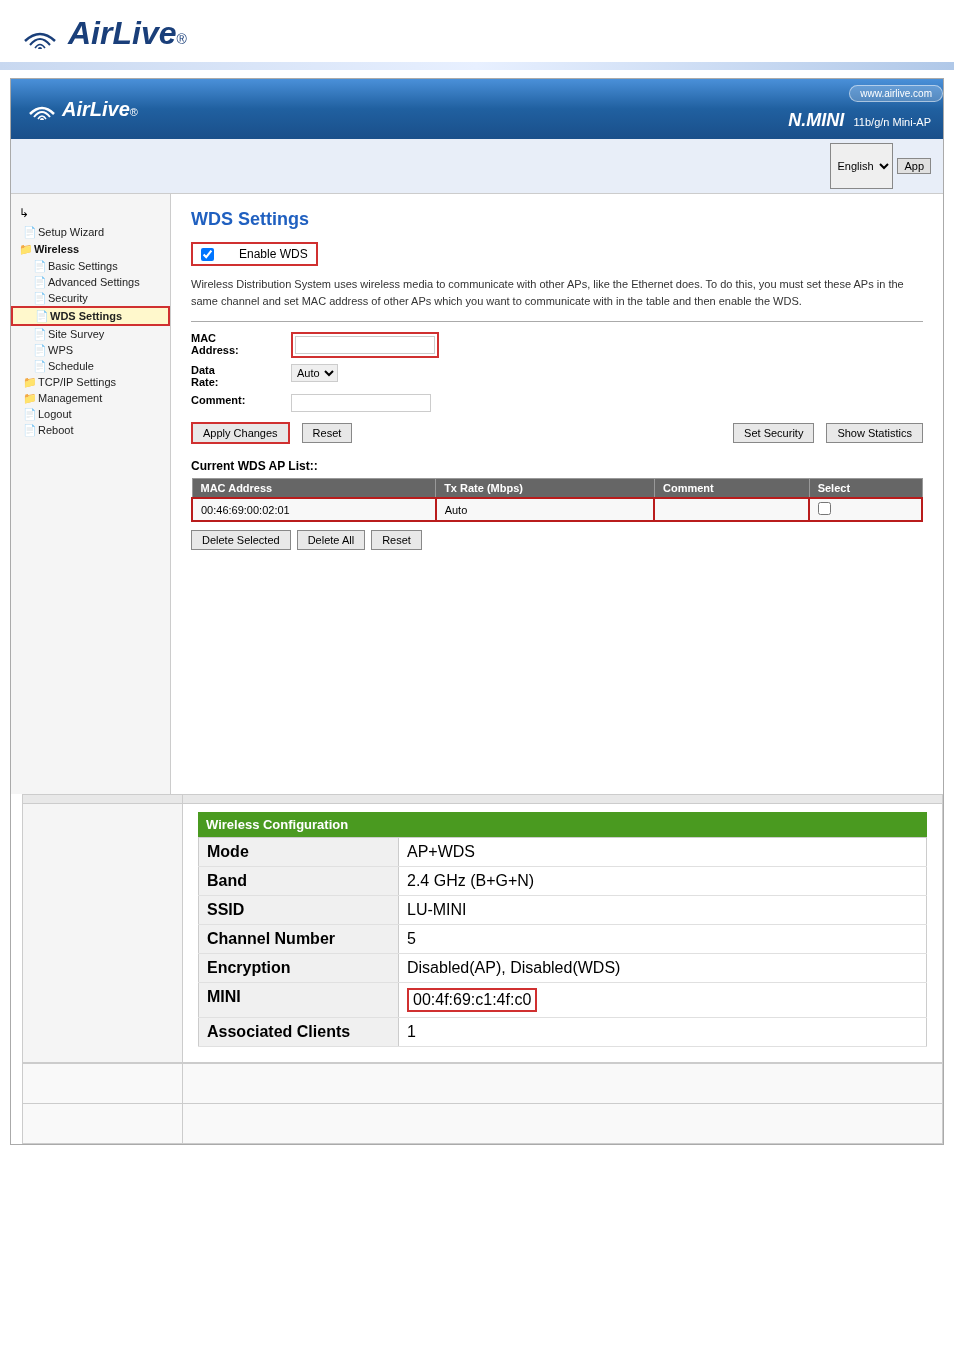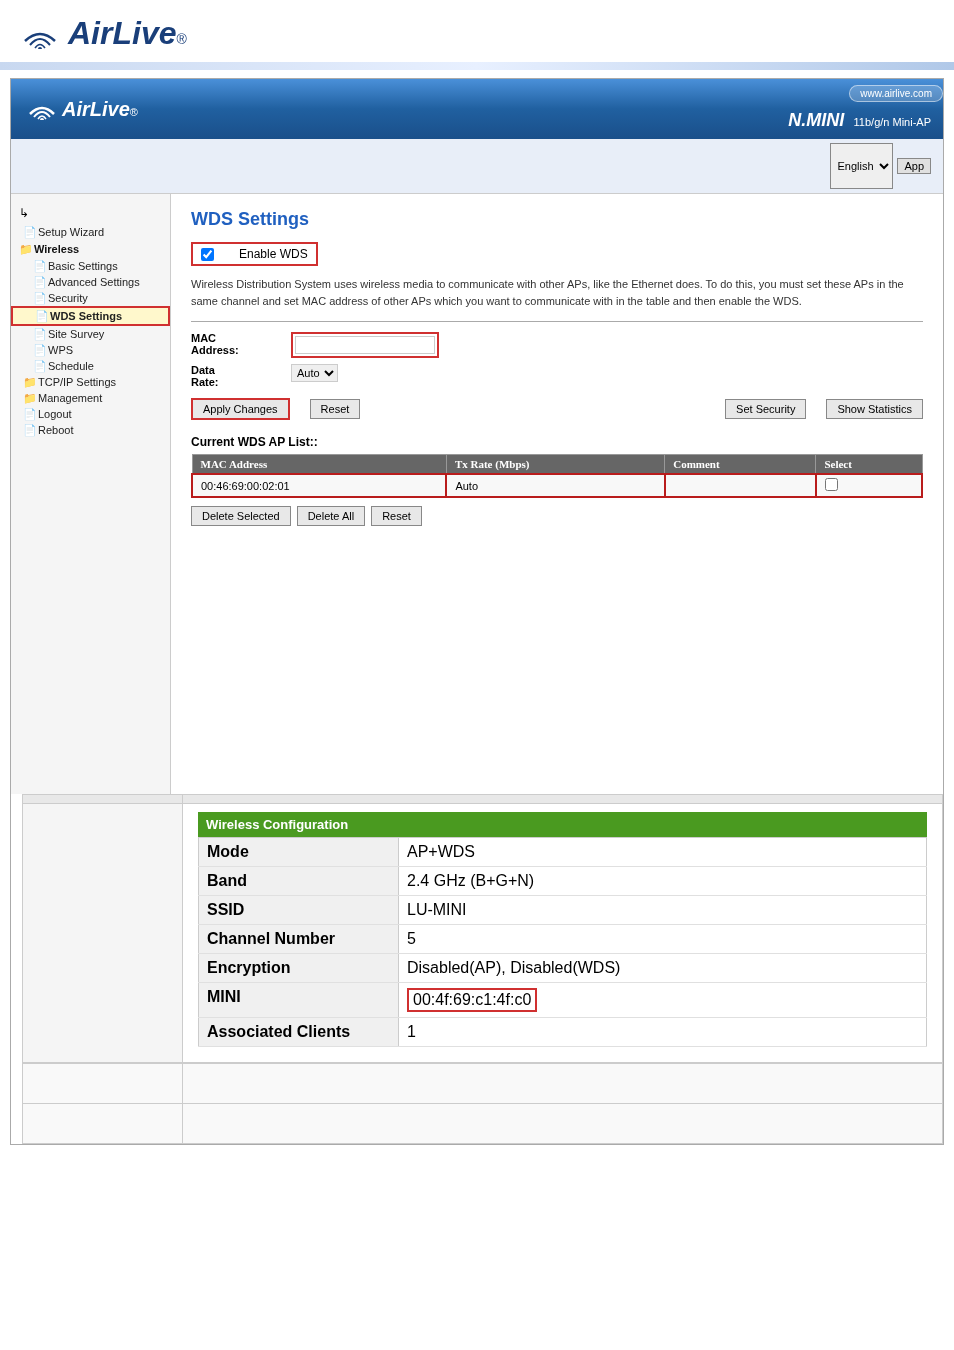--- a/index.html
+++ b/index.html
@@ -200,21 +200,21 @@
     }
     .form-select {
       border: 1px solid #ccc;
       padding: 1px;
       font-size: 11px;
     }
 
     
     .buttons-row {
       display: flex;
-      gap: 20px;
+      gap: 12px;
       margin-top: 10px;
       margin-bottom: 15px;
       align-items: center;
     }
     .btn {
       font-size: 11px;
       padding: 3px 10px;
       border: 1px solid #888;
       background: #e8e8e8;
       cursor: pointer;
@@ -234,21 +234,20 @@
       border-collapse: collapse;
       width: 100%;
       font-size: 11px;
     }
     .wds-table th {
       background: #666;
       color: #fff;
       padding: 3px 8px;
       text-align: left;
       border: 1px solid #999;
-      font-family: Liberation Serif, serif;
     }
     .wds-table td {
       padding: 3px 8px;
       border: 2px solid #b91c1c;
       background: #f8f8f8;
     }
     .wds-table tr:nth-child(even) td { background: #efefef; }
 
     .delete-row {
       display: flex;
@@ -479,20 +478,26 @@
             <option>11</option>
             <option>6</option>
             <option>9</option>
             <option>12</option>
             <option>18</option>
             <option>24</option>
             <option>36</option>
             <option>48</option>
             <option>54</option>
           </select>
+        </div>
+        <div class="form-row">
+          <div class="form-label">Comment:</div>
+          <div class="form-input">
+            <input type="text" style="">
+          </div>
         </div>
       </div>
 
       
       <div class="buttons-row">
         <button class="btn highlight-btn">Apply Changes</button>
         <button class="btn">Reset</button>
         <span style="flex:1"></span>
         <button class="btn">Set Security</button>
         <button class="btn">Show Statistics</button>

